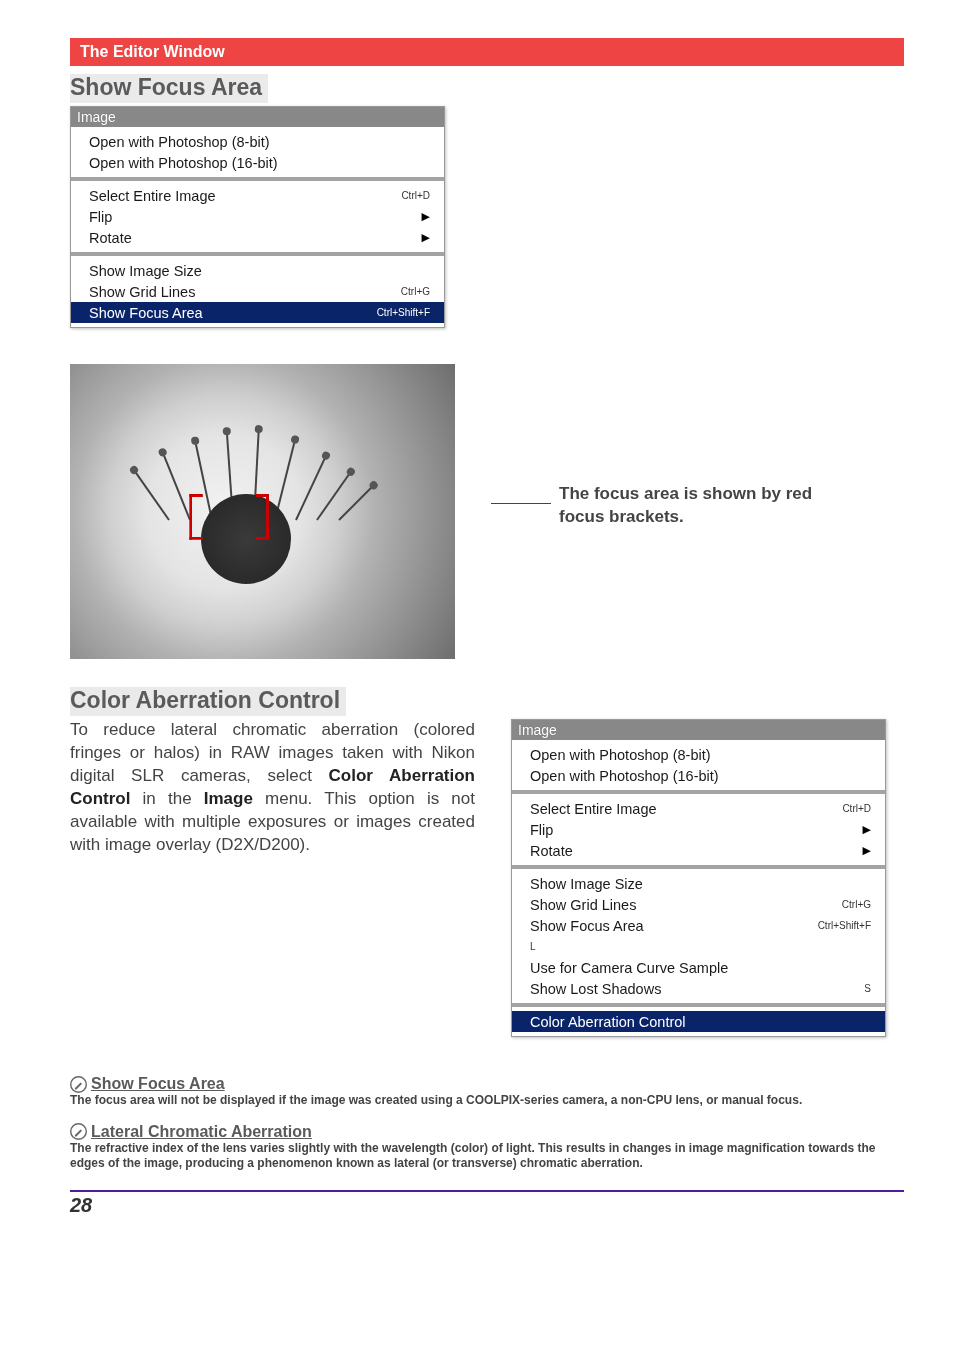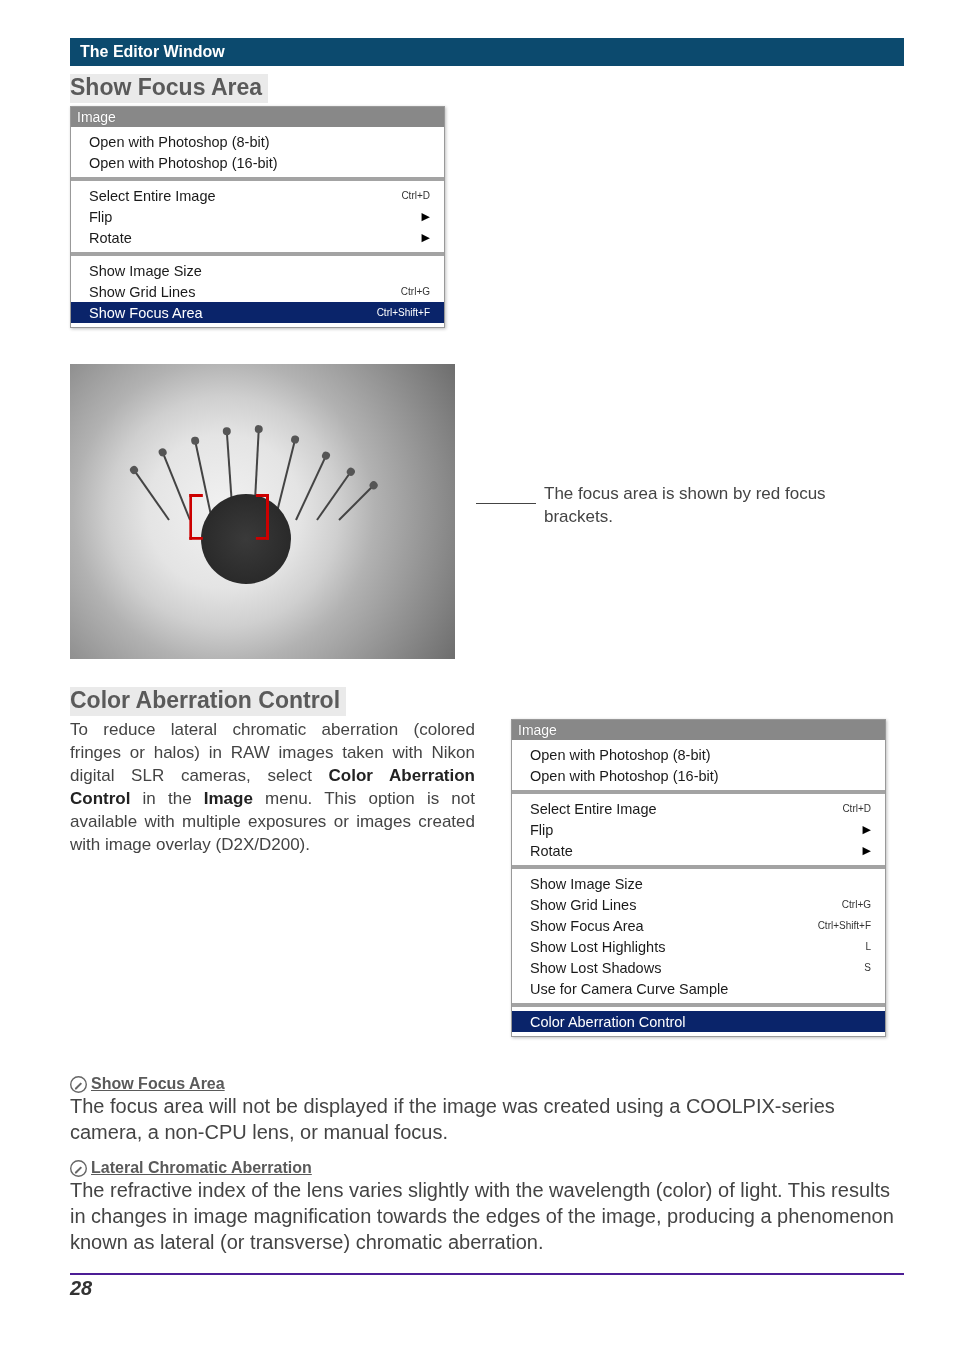--- a/index.html
+++ b/index.html
@@ -6,21 +6,21 @@
   body {
     font-family: "Segoe UI", Tahoma, Arial, sans-serif;
     background: #fff;
     width: 954px;
     height: 1352px;
     position: relative;
     padding: 38px 50px 20px 70px;
     color: #222;
   }
   .header-bar {
-    background: #0c4a6e;
+    background: #ef4444;
     color: #fff;
     padding: 5px 10px;
     font-size: 16px;
     font-weight: bold;
     margin-bottom: 8px;
   }
   .section-title {
     font-size: 23px;
     font-weight: bold;
     color: #5a5a5a;
@@ -78,22 +78,23 @@
   }
   .menu-item.highlight .shortcut { color: #fff; }
   .submenu-arrow {
     margin-left: 10px;
     font-size: 11px;
     color: #000;
   }
   .photo-block {
     margin-top: 36px;
     display: flex;
-    gap: 21px;
+    gap: 36px;
     align-items: center;
+    font-weight: bold;
   }
   .flower-photo {
     width: 385px;
     height: 295px;
     background: radial-gradient(circle at 40% 50%, #f2f2f2 0%, #e4e4e4 28%, #cfcfcf 42%, #b2b2b2 55%, #6d6d6d 100%);
     position: relative;
     overflow: hidden;
   }
   .flower-center {
     position: absolute;
@@ -165,24 +166,25 @@
     align-items: center;
     gap: 4px;
   }
   .note-icon {
     display: inline-flex;
     width: 17px; height: 17px;
     align-items: center; justify-content: center;
   }
   .note-icon svg { width: 17px; height: 17px; }
   .note-body {
-    font-size: 20px;
+    font-size: 12px;
     line-height: 1.3;
     color: #444;
     margin-bottom: 14px;
+    font-weight: bold;
   }
   .page-footer {
     border-top: 2px solid #4c1d95;
     margin-top: 18px;
     padding-top: 2px;
     font-size: 20px;
     font-style: italic;
     font-weight: bold;
     color: #333;
   }
@@ -298,29 +300,28 @@
             </div>
             <div class="menu-item">
               <span class="label">Show Grid Lines</span>
               <span class="shortcut">Ctrl+G</span>
             </div>
             <div class="menu-item">
               <span class="label">Show Focus Area</span>
               <span class="shortcut">Ctrl+Shift+F</span>
             </div>
             <div class="menu-item">
-              <span class="label">Show Lost Highlights</span>
               <span class="shortcut">L</span>
+            </div>
+            <div class="menu-item">
+              <span class="label">Use for Camera Curve Sample</span>
             </div>
             <div class="menu-item">
               <span class="label">Show Lost Shadows</span>
               <span class="shortcut">S</span>
-            </div>
-            <div class="menu-item">
-              <span class="label">Use for Camera Curve Sample</span>
             </div>
           </div>
           <div class="menu-group">
             <div class="menu-item highlight">
               <span class="label">Color Aberration Control</span>
             </div>
           </div>
         </div>
     </div>
   </div>

